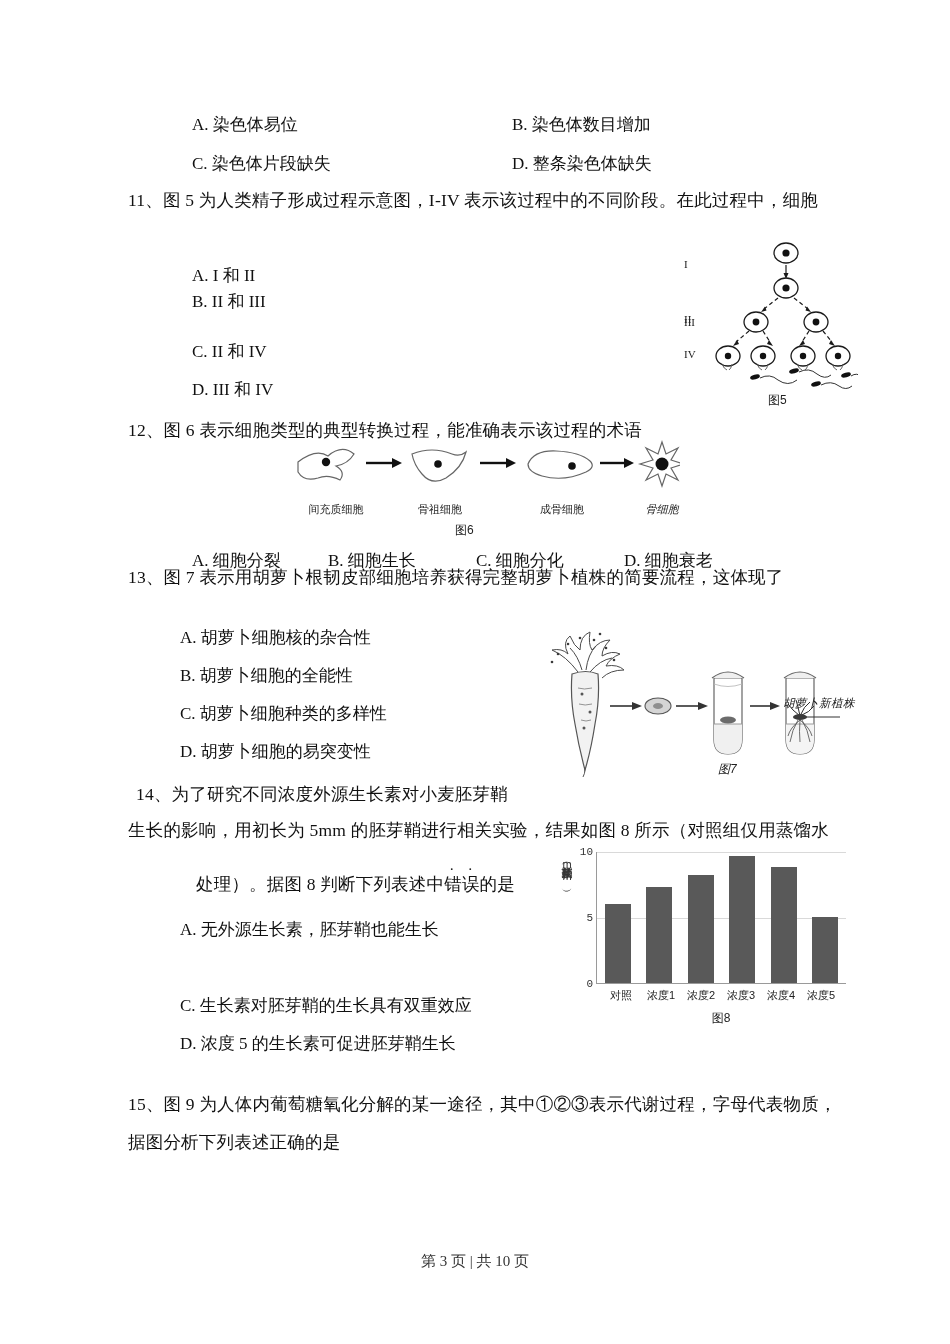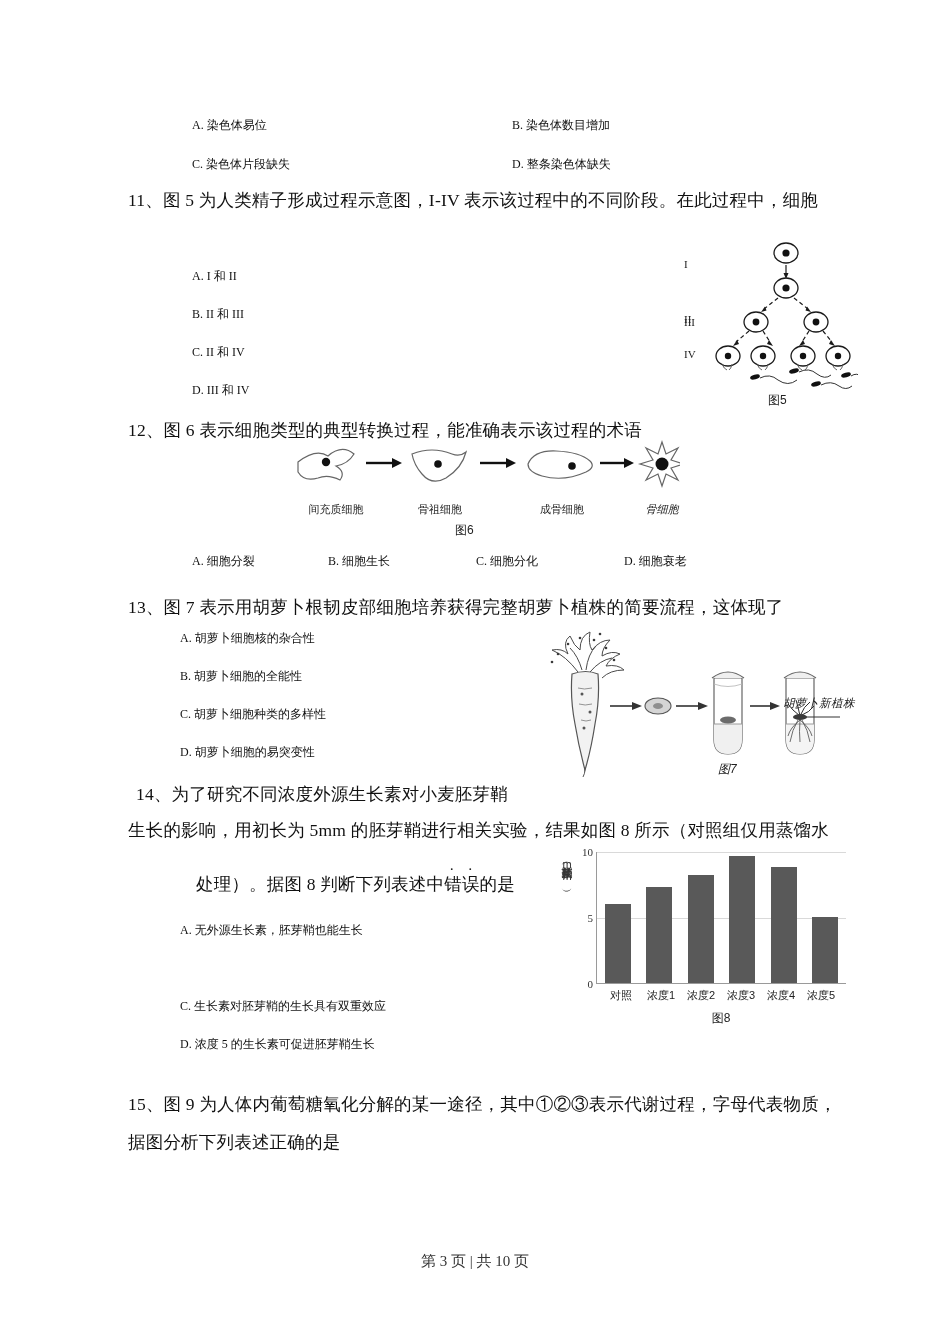--- a/index.html
+++ b/index.html
@@ -17,21 +17,21 @@
   .stem {
     position:absolute;
     font-size:17.5px;
     line-height:36px;
     letter-spacing:.2px;
     white-space:nowrap;
     text-align:center;
   }
   .opt {
     position:absolute;
-    font-size:12px;
+    font-size:17px;
     line-height:36px;
     white-space:nowrap;
   }
 
   
   .emph { position:relative; display:inline-block; }
   .emph::before{
     content:"\00B7\00A0\00A0\00B7";
     position:absolute;
     left:50%; transform:translateX(-50%);
@@ -104,21 +104,21 @@
   }
   #fig8 .bars{
     position:absolute; left:0; right:0; bottom:0; top:0;
     display:flex; align-items:flex-end; justify-content:space-around;
   }
   #fig8 .bar{ width:26px; background:#595959; }
   #fig8 .ytick{
     position:absolute; right:100%;
     margin-right:4px;
     font-size:11px;
-    font-family:Liberation Serif, serif;
+    font-family:Liberation Mono, monospace;
     color:#333;
     transform:translateY(-50%);
     white-space:nowrap;
   }
   #fig8 .xlabels{
     position:absolute; left:40px; top:142px; width:250px;
     display:flex; justify-content:center;
   }
   #fig8 .xlabels span{
     width:40px; text-align:center;
@@ -149,21 +149,21 @@
 <div class="page">
 
   <div class="opt" style="left:192px; top:107px;">A. 染色体易位</div>
   <div class="opt" style="left:512px; top:107px;">B. 染色体数目增加</div>
   <div class="opt" style="left:192px; top:146px;">C. 染色体片段缺失</div>
   <div class="opt" style="left:512px; top:146px;">D. 整条染色体缺失</div>
 
   <div class="stem" style="left:128px; top:182px;">11、图 5 为人类精子形成过程示意图，I-IV 表示该过程中的不同阶段。在此过程中，细胞</div>
 
   <div class="opt" style="left:192px; top:258px;">A. I 和 II</div>
-  <div class="opt" style="left:192px; top:296px;text-align:right;">B. II 和 III</div>
+  <div class="opt" style="left:192px; top:284px;text-align:right;">B. II 和 III</div>
   <div class="opt" style="left:192px; top:334px;">C. II 和 IV</div>
   <div class="opt" style="left:192px; top:372px;">D. III 和 IV</div>
 
   <div id="fig5">
     <div class="romans">
       <span style="top:18px;">I</span>
       <span style="top:44px;margin-top:29px;">II</span>
       <span style="top:76px;">III</span>
       <span style="top:108px;">IV</span>
     </div>
@@ -276,21 +276,21 @@
     <div class="lbl" style="left:240px; width:64px;">成骨细胞</div>
     <div class="lbl" style="left:342px; width:60px;font-style:italic;">骨细胞</div>
     <div class="fig-cap" style="left:165px; top:82px;">图6</div>
   </div>
 
   <div class="opt" style="left:192px; top:543px;">A. 细胞分裂</div>
   <div class="opt" style="left:328px; top:543px;">B. 细胞生长</div>
   <div class="opt" style="left:476px; top:543px;">C. 细胞分化</div>
   <div class="opt" style="left:624px; top:543px;">D. 细胞衰老</div>
 
-  <div class="stem" style="left:128px; top:559px;margin-top:30px;">13、图 7 表示用胡萝卜根韧皮部细胞培养获得完整胡萝卜植株的简要流程，这体现了</div>
+  <div class="stem" style="left:128px; top:559px;">13、图 7 表示用胡萝卜根韧皮部细胞培养获得完整胡萝卜植株的简要流程，这体现了</div>
 
   <div class="opt" style="left:180px; top:620px;">A. 胡萝卜细胞核的杂合性</div>
   <div class="opt" style="left:180px; top:658px;">B. 胡萝卜细胞的全能性</div>
   <div class="opt" style="left:180px; top:696px;">C. 胡萝卜细胞种类的多样性</div>
   <div class="opt" style="left:180px; top:734px;">D. 胡萝卜细胞的易突变性</div>
 
   <div id="fig7">
     <svg width="320" height="150" viewBox="0 0 320 150">
 
       <g stroke="#4a4a4a" stroke-width="1" fill="none">

